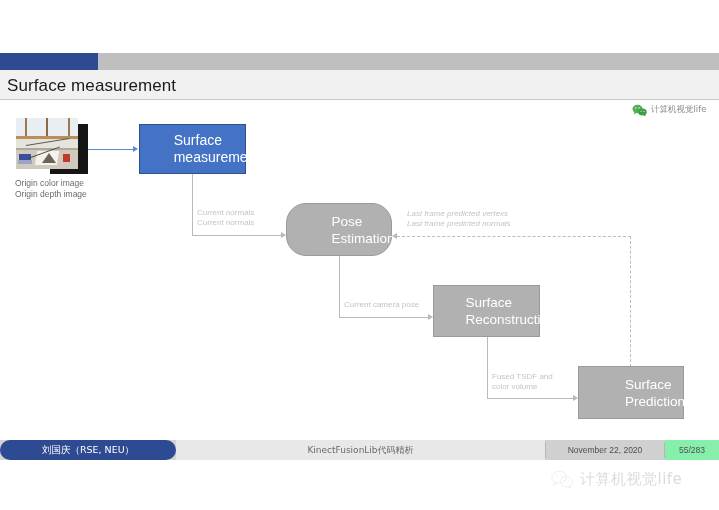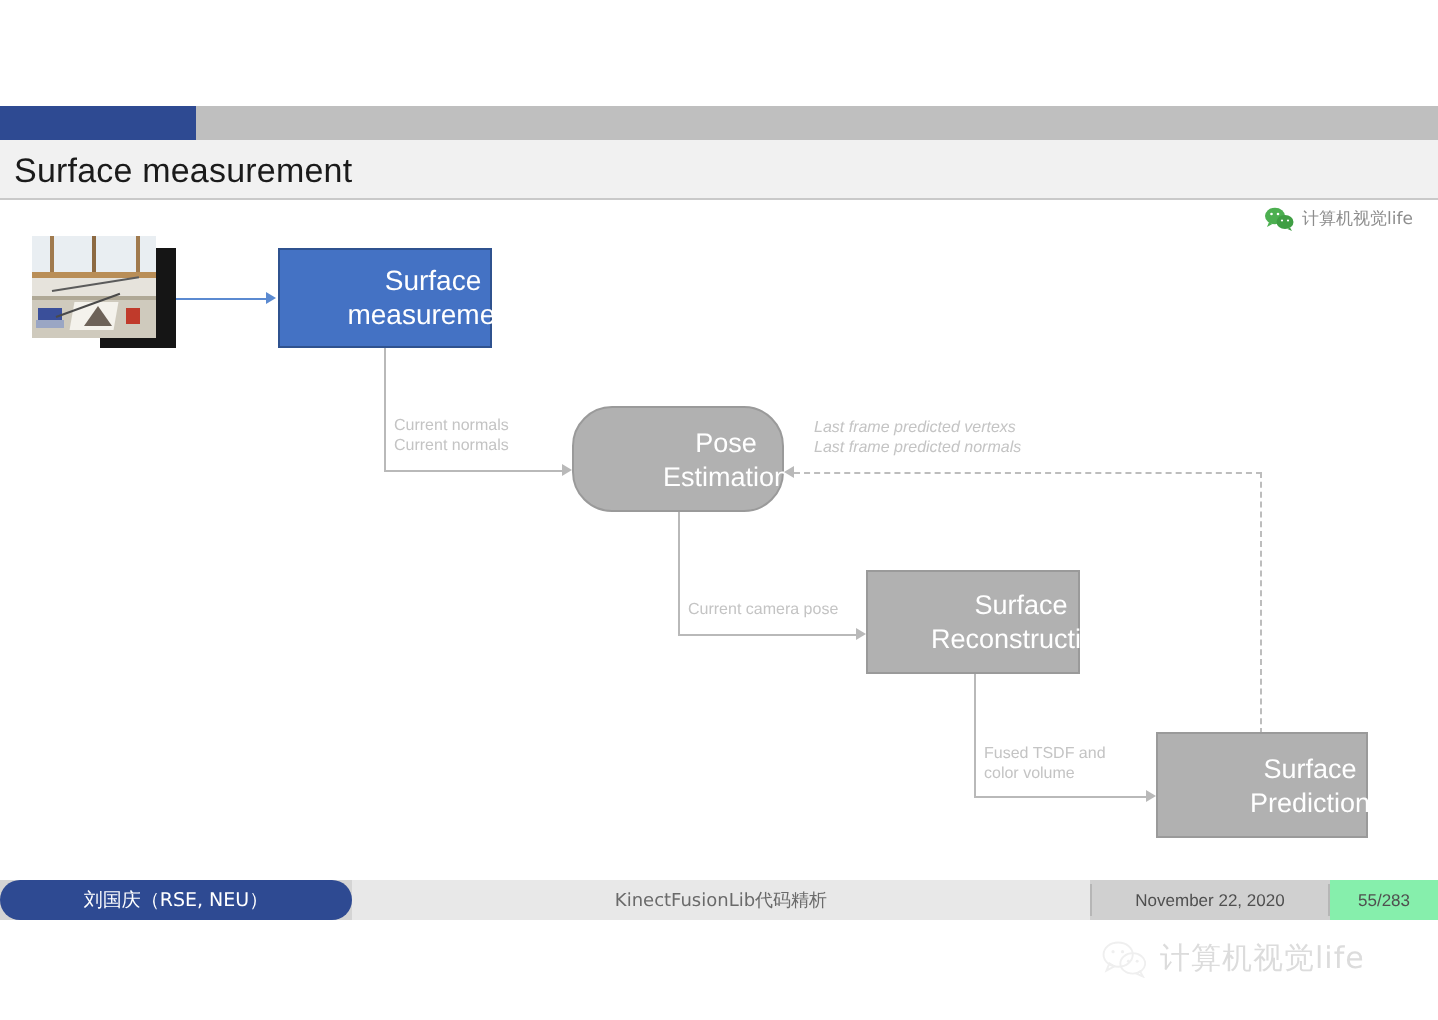--- a/index.html
+++ b/index.html
@@ -52,21 +52,21 @@
   .ph-darkbar{position:absolute;left:62px;top:6px;width:10px;height:50px;background:#151515;}
   .ph-darkbar2{position:absolute;left:34px;top:51px;width:38px;height:5px;background:#151515;}
 
   .photo-caption{
     position:absolute;left:15px;top:78px;width:190px;
     font-size:8.5px;color:#6b6b6b;line-height:10.5px;white-space:nowrap;
   }
 
   
   .node{position:absolute;box-sizing:border-box;display:flex;align-items:center;
-    justify-content:center;text-align:center;color:#ffffff;line-height:17px;padding-left:48px;}
+    justify-content:center;color:#ffffff;line-height:17px;padding-left:48px;}
   .node-blue{background:#4472c4;border:1px solid #2f528f;font-size:14px;}
   .node-gray{background:#b1b1b1;border:1px solid #9a9a9a;font-size:13.5px;}
 
   .n-surface-measurement{left:139px;top:24px;width:107px;height:50px;}
   .n-pose-estimation{left:286px;top:103px;width:106px;height:53px;border-radius:20px;}
   .n-surface-reconstruction{left:433px;top:185px;width:107px;height:52px;}
   .n-surface-prediction{left:578px;top:266px;width:106px;height:53px;}
 
   
   .ln{position:absolute;background:#b9b9b9;}
@@ -138,20 +138,24 @@
         <div class="ph-blue"></div>
         <div class="ph-blue2"></div>
         <div class="ph-red"></div>
         <div class="ph-rod"></div>
         <div class="ph-rod2"></div>
       </div>
       <div class="ph-darkbar"></div>
       <div class="ph-darkbar2"></div>
     </div>
 
+    <div class="photo-caption">
+      <div>Origin color image</div>
+      <div>Origin depth image</div>
+    </div>
 
     <div class="ln-blue" style="left:88px;top:49px;width:46px;height:1px;"></div>
     <div class="arrowR-blue" style="left:133px;top:45.5px;"></div>
 
     <div class="node node-blue n-surface-measurement">
       <div>
         <div>Surface</div>
         <div>measurement</div>
       </div>
     </div>

